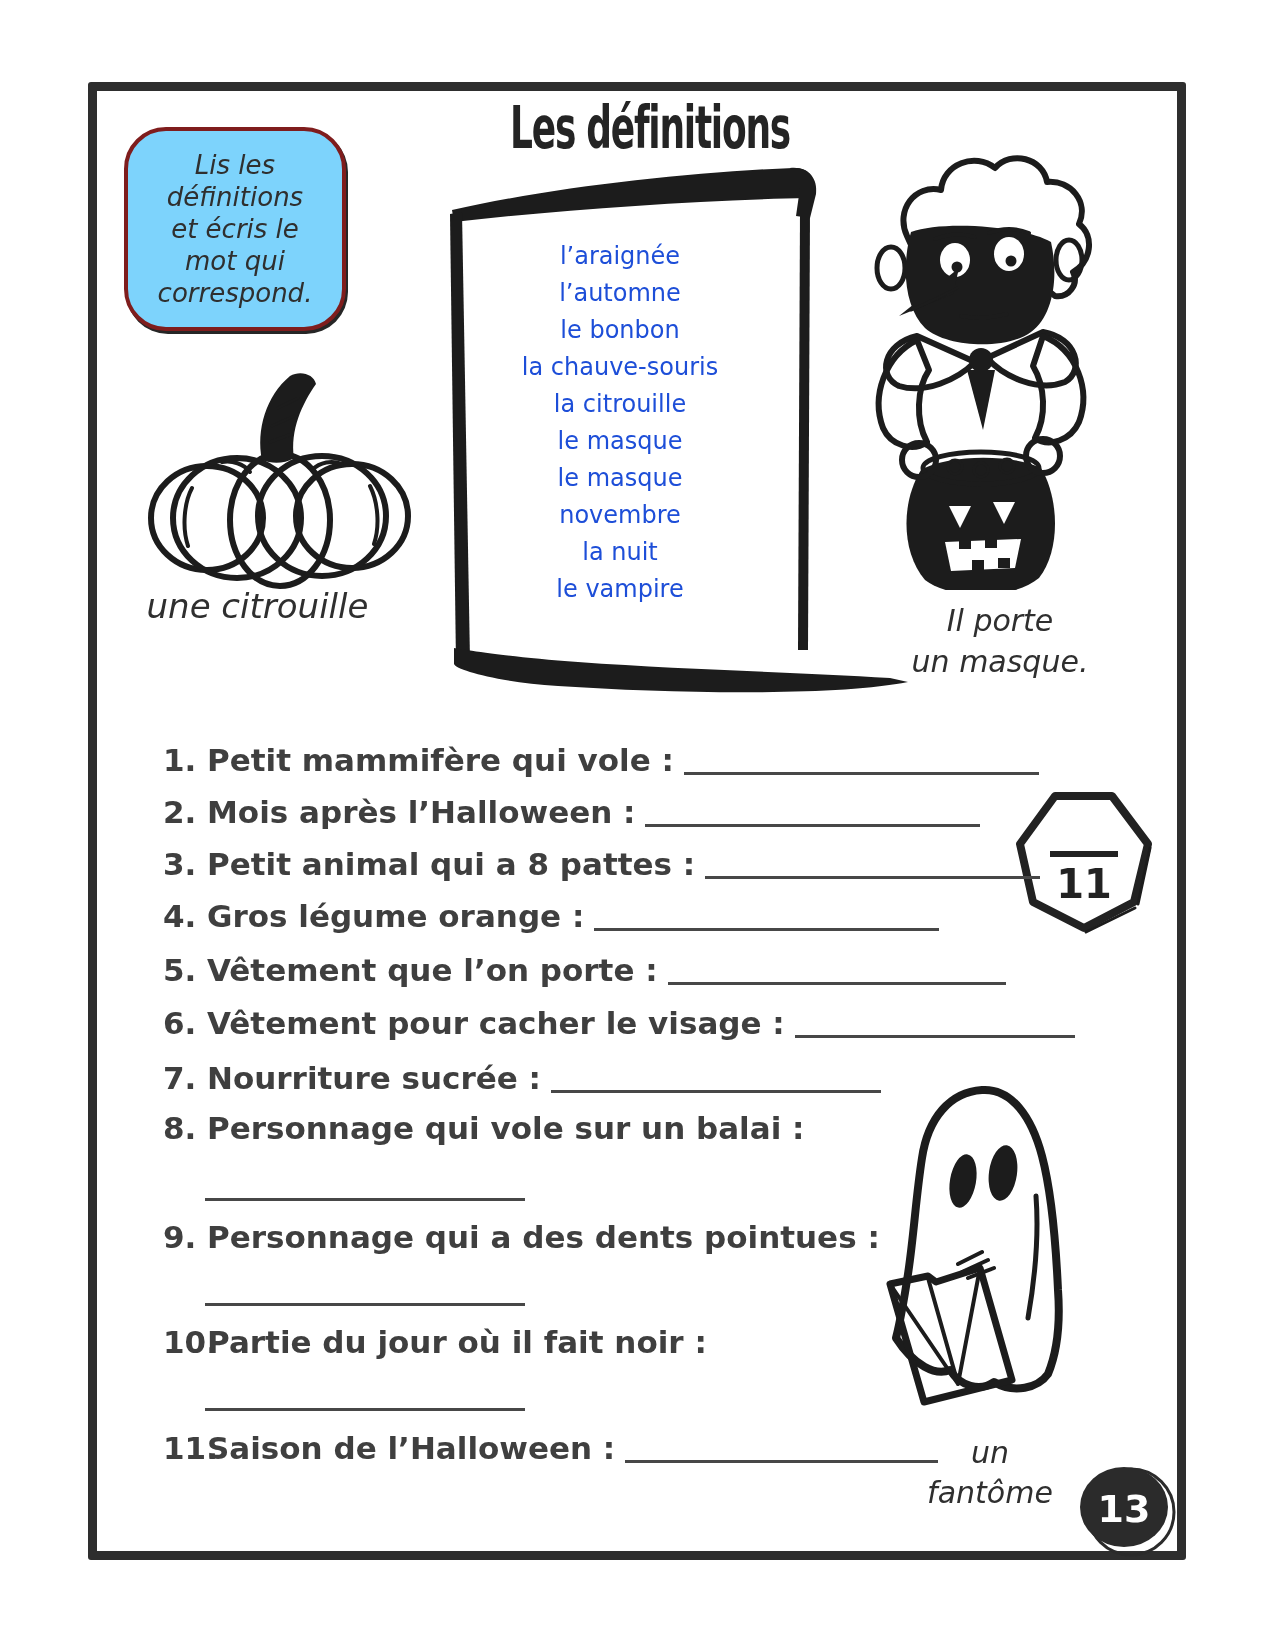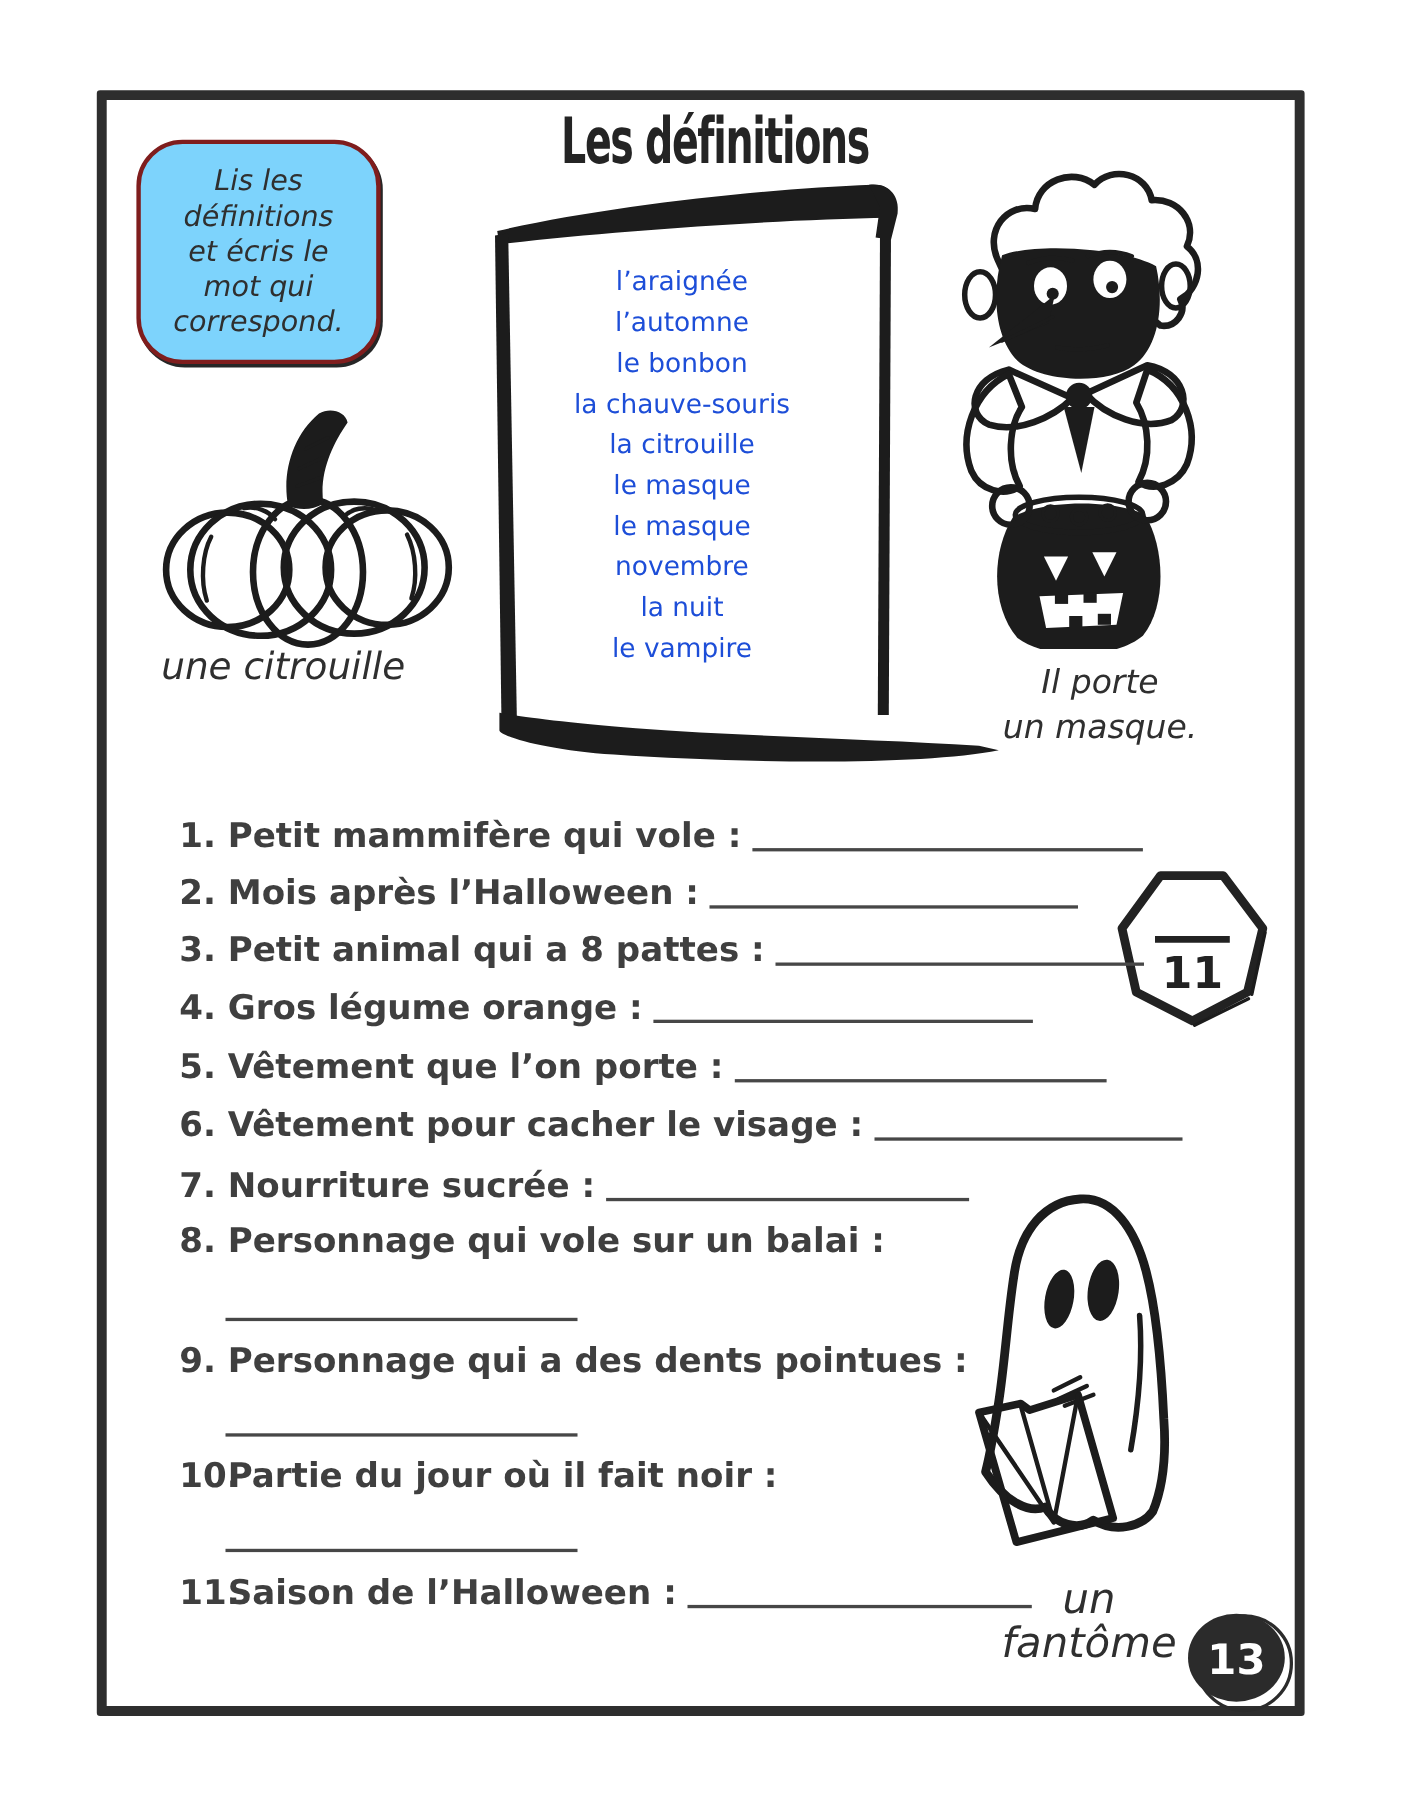--- a/index.html
+++ b/index.html
@@ -32,21 +32,21 @@
   
   .wordbox-svg{left:438px;top:158px;}
   .words{
     left:455px;top:238px;width:330px;text-align:center;
   }
   .words .word{font-size:24px;line-height:37px;color:#1d4ed8;white-space:nowrap;}
   
   .caption{font-style:italic;color:#2f2f2f;text-align:center;}
   .cap-pumpkin{left:130px;top:586px;width:255px;font-size:34px;}
   .cap-vampire{left:880px;top:600px;width:240px;font-size:30px;line-height:41px;}
-  .cap-ghost{left:890px;top:1433px;width:200px;font-size:38px;line-height:40px;}
+  .cap-ghost{left:890px;top:1433px;width:200px;font-size:30px;line-height:40px;}
   
   .q{
     position:absolute;left:163px;width:900px;height:40px;
     font-size:31px;line-height:40px;color:#3f3f3f;white-space:nowrap;font-weight:bold;
   }
   .qnum{display:inline-block;width:44px;}
   .qblank{
     display:inline-block;height:26px;margin-left:10px;vertical-align:-4px;
     border-bottom:3px solid #474747;
   }

